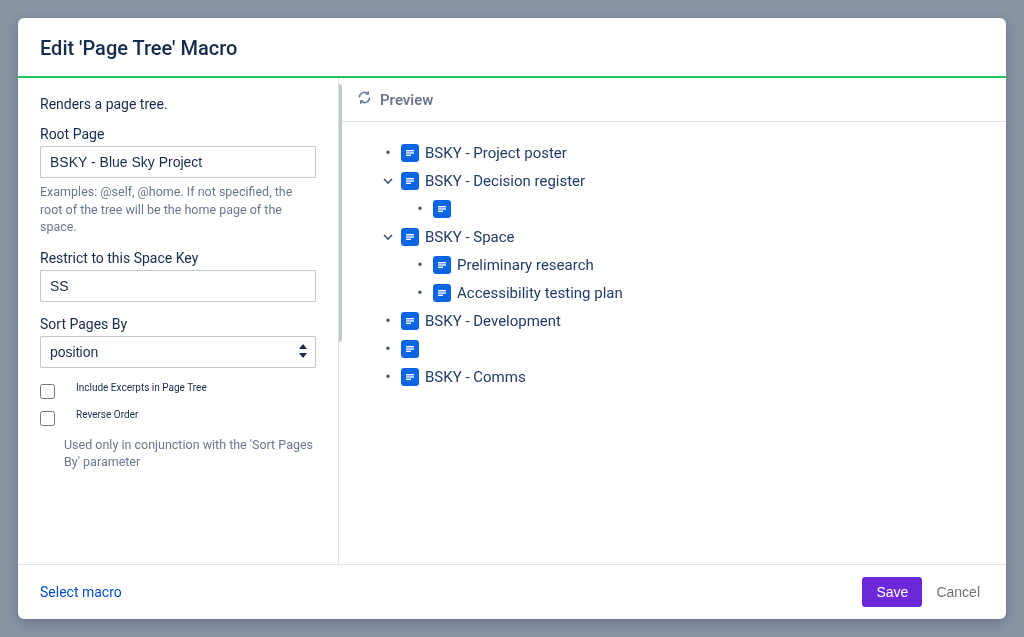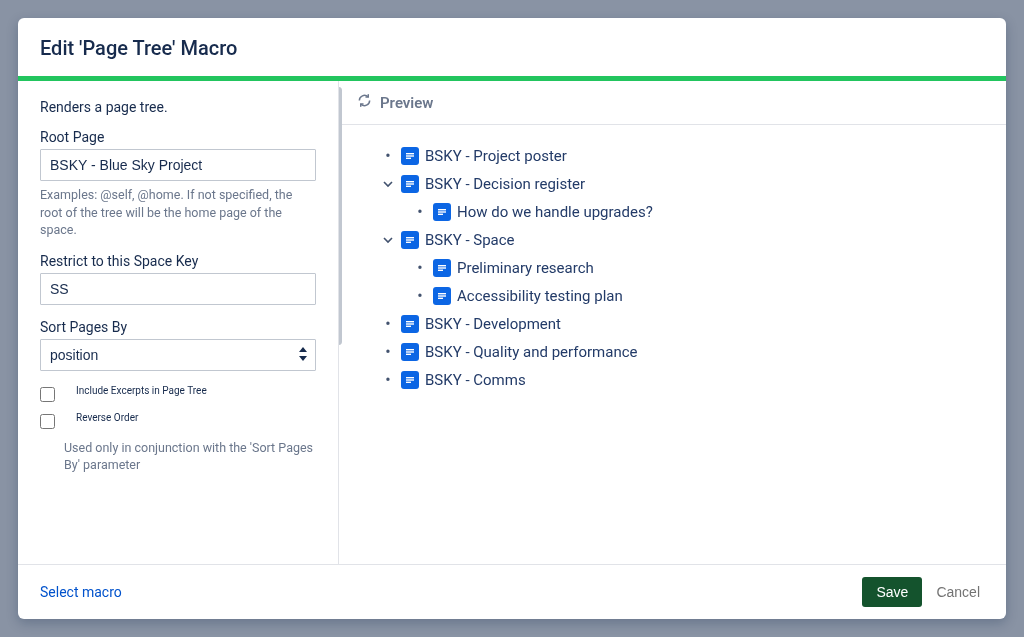--- a/index.html
+++ b/index.html
@@ -19,21 +19,21 @@
     border-radius: 6px;
     width: 988px;
     height: 601px;
     display: flex;
     flex-direction: column;
     overflow: hidden;
     box-shadow: 0 4px 12px rgba(9,30,66,0.25);
   }
   .dialog-header {
     padding: 18px 22px 16px 22px;
-    border-bottom: 5px solid #22c55e;
+    border-bottom: 2px solid #22c55e;
   }
   .dialog-header h2 {
     font-size: 20px;
     font-weight: 500;
     color: #172b4d;
   }
   .dialog-body {
     flex: 1;
     display: flex;
     overflow: hidden;
@@ -196,21 +196,21 @@
     color: #0052cc;
     font-size: 14px;
     text-decoration: none;
   }
   .footer-actions {
     display: flex;
     gap: 10px;
     align-items: center;
   }
   .btn-primary {
-    background: #14532d;
+    background: #6d28d9;
     color: #fff;
     border: none;
     border-radius: 3px;
     padding: 7px 14px;
     font-size: 14px;
     font-weight: 500;
     cursor: pointer;
   }
   .btn-link {
     background: none;
@@ -330,21 +330,20 @@
                 <li>
                   <div class="tree-row">
                     <span class="tree-marker bullet"></span>
                     <span class="page-icon">
                       <svg width="10" height="10" viewBox="0 0 10 10">
                         <rect x="1" y="2" width="8" height="1.4" fill="#fff"></rect>
                         <rect x="1" y="4.3" width="8" height="1.4" fill="#fff"></rect>
                         <rect x="1" y="6.6" width="5" height="1.4" fill="#fff"></rect>
                       </svg>
                     </span>
-                    <a href="#" class="tree-link">How do we handle upgrades?</a>
                   </div>
                 </li>
               </ul>
             </li>
             <li>
               <div class="tree-row">
                 <span class="tree-marker">
                   <svg width="10" height="10" viewBox="0 0 10 10">
                     <path d="M1 3 L5 7 L9 3" fill="none" stroke="#42526e" stroke-width="1.6"></path>
                   </svg>
@@ -403,21 +402,20 @@
             <li>
               <div class="tree-row">
                 <span class="tree-marker bullet"></span>
                 <span class="page-icon">
                   <svg width="10" height="10" viewBox="0 0 10 10">
                     <rect x="1" y="2" width="8" height="1.4" fill="#fff"></rect>
                     <rect x="1" y="4.3" width="8" height="1.4" fill="#fff"></rect>
                     <rect x="1" y="6.6" width="5" height="1.4" fill="#fff"></rect>
                   </svg>
                 </span>
-                <a href="#" class="tree-link">BSKY - Quality and performance</a>
               </div>
             </li>
             <li>
               <div class="tree-row">
                 <span class="tree-marker bullet"></span>
                 <span class="page-icon">
                   <svg width="10" height="10" viewBox="0 0 10 10">
                     <rect x="1" y="2" width="8" height="1.4" fill="#fff"></rect>
                     <rect x="1" y="4.3" width="8" height="1.4" fill="#fff"></rect>
                     <rect x="1" y="6.6" width="5" height="1.4" fill="#fff"></rect>

